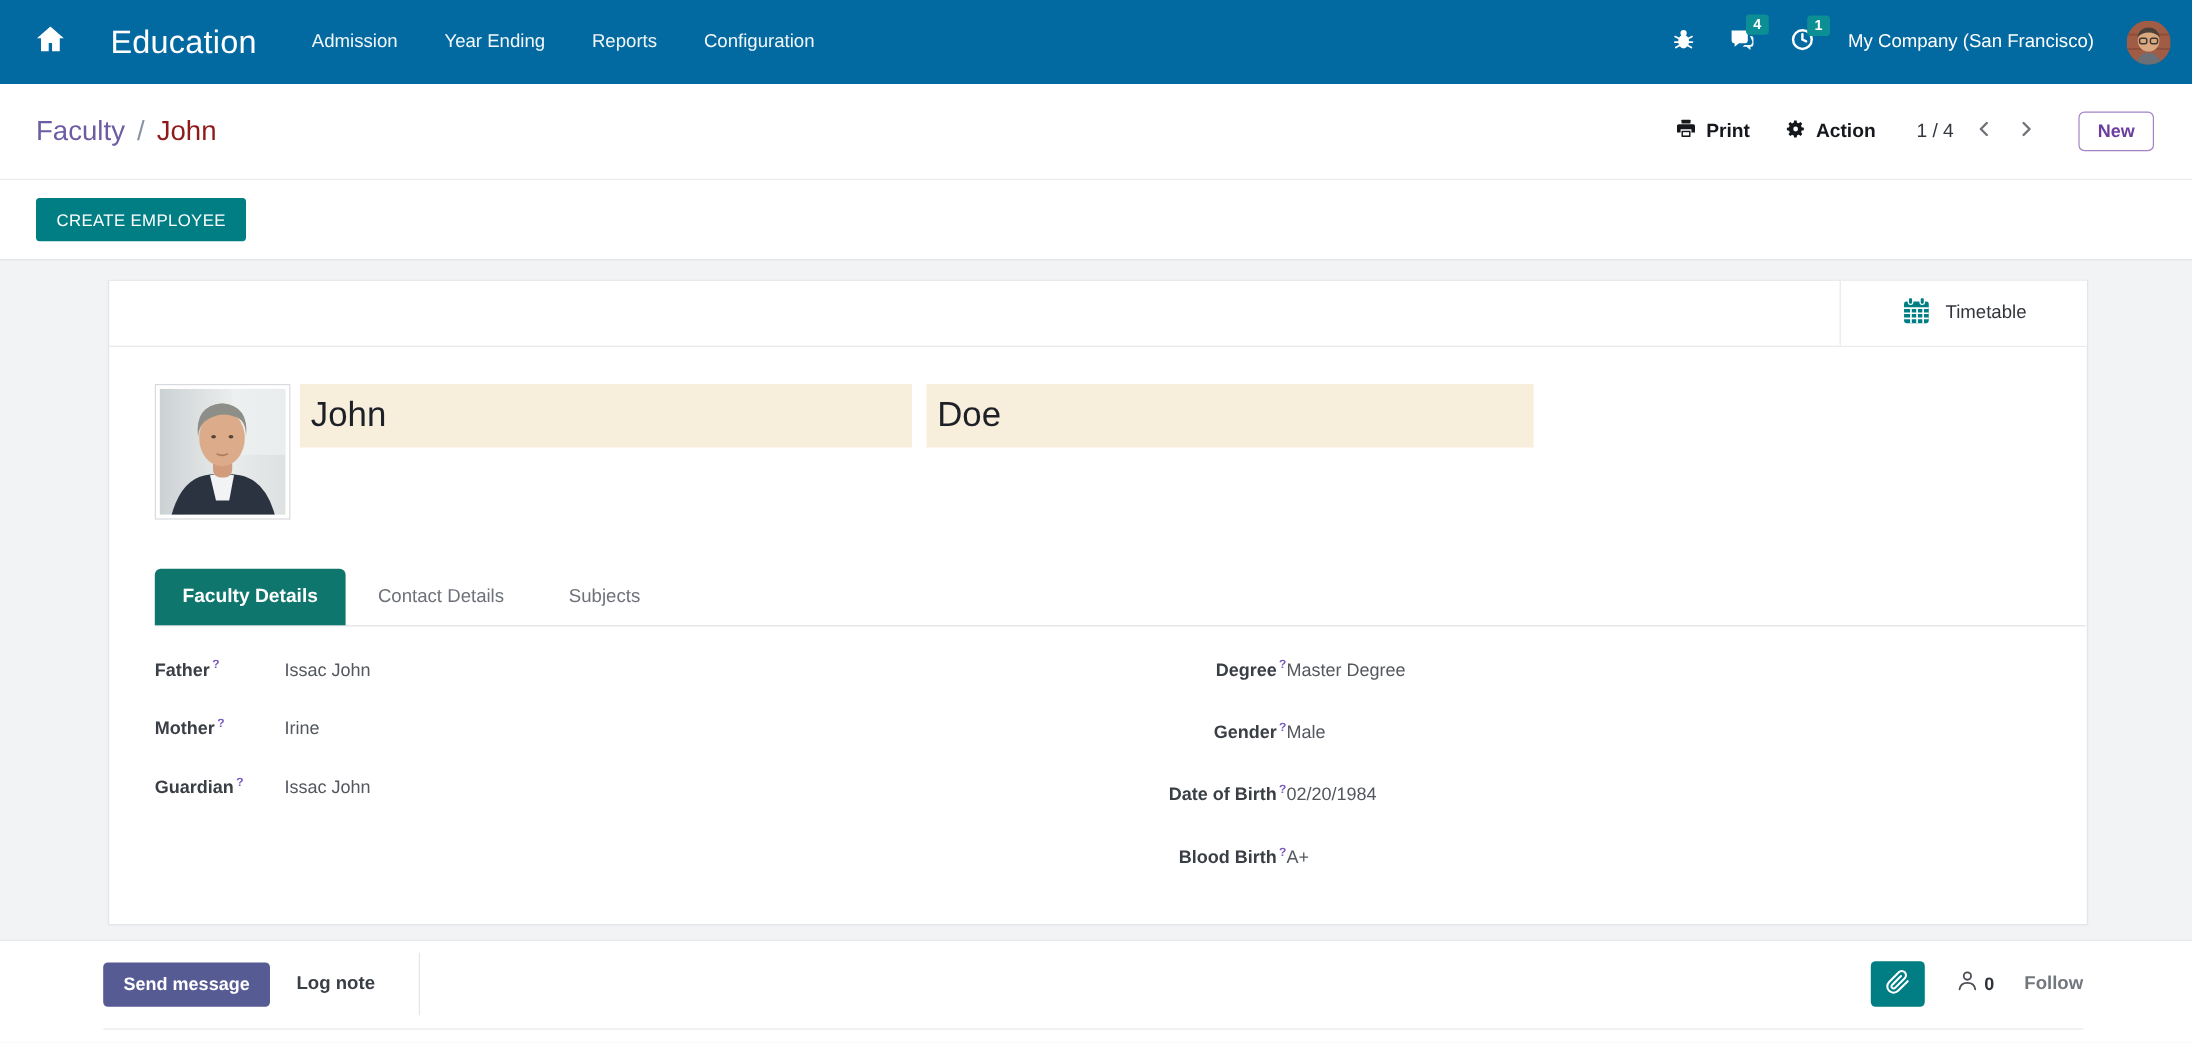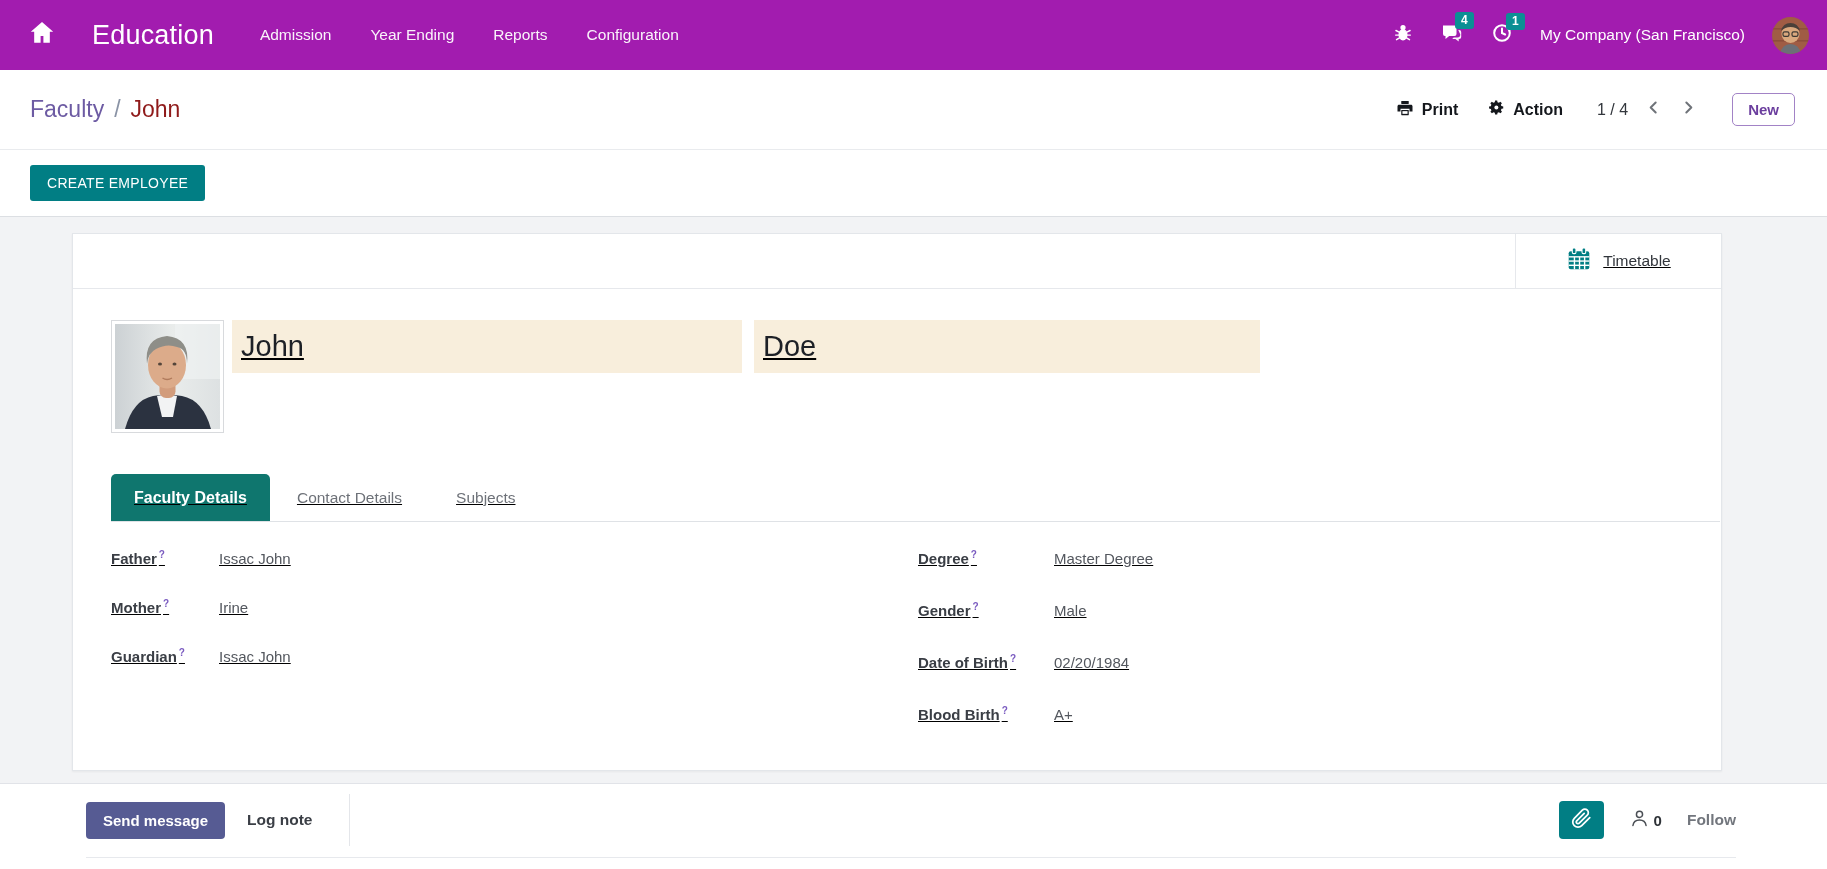--- a/index.html
+++ b/index.html
@@ -1,20 +1,20 @@
 <!DOCTYPE html>
 <html><head>
 <meta charset="utf-8">
 <style>
   * { margin:0; padding:0; box-sizing:border-box; }
   body { font-family:"Liberation Sans","DejaVu Sans",sans-serif; background:#f2f3f5; }
   .screen { width:1827px; height:869px; position:relative; overflow:hidden; background:#f2f3f5; }
 
   
-  .navbar { height:70px; background:#a21caf; display:flex; align-items:center; padding:0 18px; color:#fff; }
+  .navbar { height:70px; background:#0369a1; display:flex; align-items:center; padding:0 18px; color:#fff; }
   .home-btn { width:48px; height:48px; display:flex; align-items:center; justify-content:center; cursor:pointer; }
   .app-name { font-size:27px; font-weight:500; margin-left:26px; letter-spacing:.2px; cursor:pointer; }
   .nav-menu { display:flex; margin-left:46px; gap:39px; font-size:15.5px; }
   .nav-menu span { cursor:pointer; opacity:.95; }
   .systray { margin-left:auto; display:flex; align-items:center; gap:27px; }
   .tray-icon { position:relative; display:flex; align-items:center; cursor:pointer; }
   .badge { position:absolute; top:-9px; left:15px; background:#0B8F94; color:#fff; font-size:12px; font-weight:700; padding:1px 6px; border-radius:3px; line-height:15px; }
   .company { font-size:15.5px; cursor:pointer; }
   .avatar { width:37px; height:37px; border-radius:50%; overflow:hidden; cursor:pointer; flex:none; }
 
@@ -29,21 +29,21 @@
   .pager-zone { display:flex; align-items:center; gap:16px; margin-left:4px; }
   .pager { font-size:16px; color:#33373d; }
   .chev { display:flex; align-items:center; cursor:pointer; padding:2px; }
   .new-btn { background:#fff; border:1px solid #A283C6; color:#6B3E9E; font-size:15px; font-weight:600; padding:7px 15px; border-radius:5px; cursor:pointer; margin-left:4px; font-family:inherit; }
 
   
   .statusbar { height:67px; background:#fff; border-bottom:1px solid #dcdfe3; display:flex; align-items:center; padding:0 30px; }
   .create-btn { background:#017E84; color:#fff; border:none; font-family:inherit; font-weight:400; font-size:14px; letter-spacing:.3px; padding:10px 17px; border-radius:3px; cursor:pointer; }
 
   
-  .content { height:566px; padding:16px 0 0 72px;text-decoration:underline; }
+  .content { height:566px; padding:16px 0 0 90px; }
   .card { width:1650px; height:538px; background:#fff; border:1px solid #e3e6ea; box-shadow:0 1px 2px rgba(0,0,0,.05); }
   .card-top { height:55px; border-bottom:1px solid #e6e8ec; display:flex; justify-content:flex-end; }
   .timetable-btn { width:206px; border-left:1px solid #e6e8ec; display:flex; align-items:center; justify-content:center; gap:11px; font-size:15.5px; color:#32363c; cursor:pointer; background:#fff; }
   .card-body { padding:31px 0 0 38px; }
 
   .name-row { display:flex; }
   .photo-frame { width:113px; height:113px; border:1px solid #d8dadd; background:#fff; padding:3px; flex:none; }
   .photo-frame svg { display:block; }
   .names { margin-left:8px; display:flex; gap:12px; }
   .name-field { background:#F8EEDC; height:53px; display:flex; align-items:center; padding-left:9px; font-size:29px; color:#1d2026; cursor:text; }
@@ -55,21 +55,21 @@
   .tab.active { background:#0f766e; color:#fff; font-weight:700; font-size:16px; border-radius:5px 5px 0 0; padding:0 23px; }
 
   .fields { display:flex; margin-top:27px; }
   .fcol-left { width:807px; }
   .frow { display:flex; align-items:baseline; }
   .fcol-left .frow { margin-bottom:30px; }
   .fcol-right .frow { margin-bottom:33px; }
   .flabel { font-size:15px; font-weight:700; color:#3a3e45; }
   .flabel sup { font-size:10px; color:#7A5BC0; margin-left:2px; }
   .fcol-left .flabel-wrap { width:108px; flex:none; }
-  .fcol-right .flabel-wrap { width:136px; flex:none; }
+  .fcol-right .flabel-wrap { width:136px; flex:none;text-align:right; }
   .fvalue { font-size:15px; color:#53575e; cursor:text; }
 
   
   .chatter { background:#fff; height:86px; border-top:1px solid #e1e3e8; }
   .chatter-row { width:1650px; margin:10px 0 0 86px; display:flex; justify-content:space-between; align-items:center; padding-bottom:11px; border-bottom:1px solid #e7e9ed; }
   .chat-left { display:flex; align-items:center; gap:22px; }
   .send-btn { background:#565B93; color:#fff; border:none; font-family:inherit; font-size:15px; font-weight:600; padding:10px 17px; border-radius:4px; cursor:pointer; }
   .lognote { font-size:15.5px; font-weight:600; color:#3a3e45; cursor:pointer; }
   .vdiv { width:1px; height:52px; background:#e4e6ea; margin-left:14px; }
   .chat-right { display:flex; align-items:center; gap:25px; }

